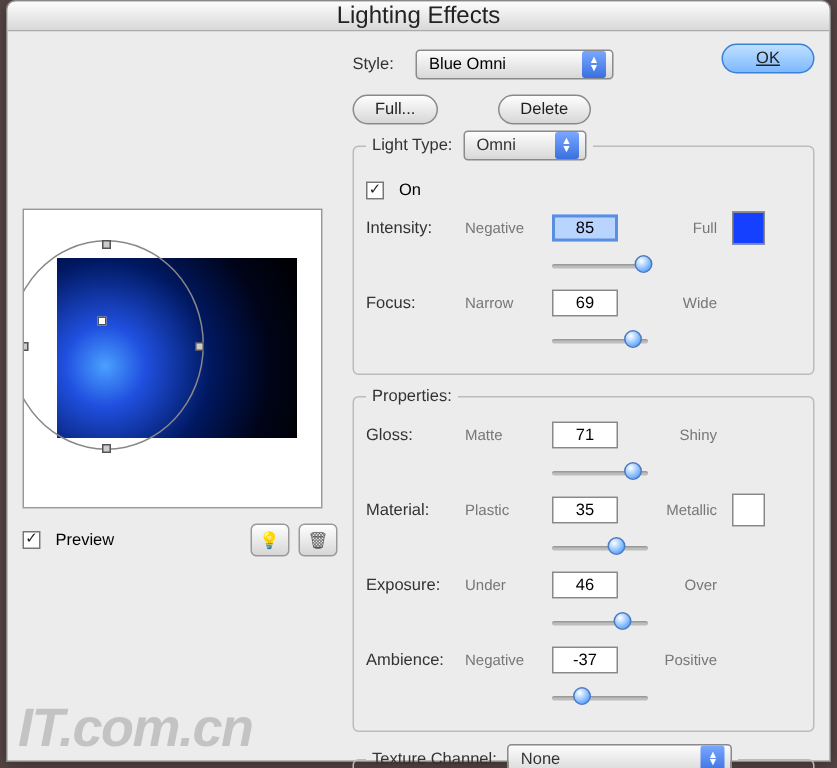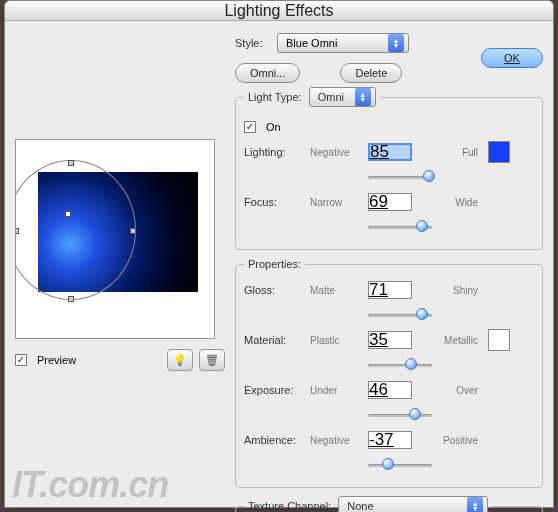--- a/index.html
+++ b/index.html
@@ -17,32 +17,32 @@
 .preview-row { display: flex; align-items: center; gap: 6px; margin-top: 10px; }
 .preview-row .spacer { flex: 1; }
 .iconbtn { width: 26px; height: 22px; background: linear-gradient(#fefefe,#d6d6d6); border: 1px solid #999; border-radius: 4px; display: flex; align-items: center; justify-content: center; color: #555; }
 
 fieldset { border: 1px solid #bbb; border-radius: 4px; margin-bottom: 8px; padding: 6px 12px 8px 8px; }
 legend { padding: 0 4px; color: #333; }
 .row { display: flex; align-items: center; gap: 6px; margin: 3px 0; min-height: 22px; }
 .row .lab { width: 60px; color: #333; }
 .row .ml { width: 52px; color: #777; font-size: 10px; text-align: left; }
 .row .mr { width: 60px; color: #777; font-size: 10px; text-align: right; }
-.row input.num { width: 44px; height: 18px; border: 1px solid #888; background: #fff; text-align: left; font-size: 17px; text-decoration: underline; }
+.row input.num { width: 44px; height: 18px; border: 1px solid #888; background: #fff; text-align: center; font-size: 11px; }
 .row input.num.hl { background: #b8d4ff; border: 2px solid #5a8ee0; }
 .slider { flex: 1; position: relative; height: 16px; }
 .track { position: absolute; left: 0; right: 0; top: 7px; height: 3px; background: #bdbdbd; border-radius: 2px; border-top: 1px solid #999; }
 .thumb { position: absolute; top: 1px; width: 12px; height: 12px; background: radial-gradient(circle at 35% 30%, #fff, #6daeff 70%, #3a7fd8); border: 1px solid #4a7ac0; border-radius: 50%; transform: translateX(-50%); }
 .swatch { width: 22px; height: 22px; border: 1px solid #888; margin-left: 4px; }
 
 .btn { height: 20px; padding: 0 14px; background: linear-gradient(#fefefe,#d7d7d7); border: 1px solid #8a8a8a; border-radius: 10px; font-size: 11px; color: #222; display: inline-flex; align-items: center; justify-content: center; }
 .btn.primary { background: linear-gradient(#bfe0ff,#7fb8ff); border-color: #3a7fd8; text-decoration: underline; }
 .select { height: 20px; background: linear-gradient(#fdfdfd,#d8d8d8); border: 1px solid #8a8a8a; border-radius: 3px; display: inline-flex; align-items: center; padding: 0 4px 0 8px; gap: 6px; }
 .select .cap { background: linear-gradient(#7aa8ff,#3a6fe0); width: 16px; height: 18px; border-radius: 2px; display: flex; flex-direction: column; align-items: center; justify-content: center; color: #fff; font-size: 7px; line-height: 5px; margin-left: auto; }
-.topbar { display: flex; align-items: center; gap: 8px; }
+.topbar { display: flex; align-items: flex-start; gap: 8px; }
 .btns-col { width: 62px; display: flex; flex-direction: column; gap: 6px; }
 .style-col { flex: 1; }
 .checkbox { width: 12px; height: 12px; border: 1px solid #777; background: #fff; display: inline-flex; align-items: center; justify-content: center; margin-right: 4px; color: #222; font-size: 10px; line-height: 10px; }
 .dis { color: #999; }
 .watermark { position: absolute; left: 12px; bottom: 6px; font-size: 36px; font-weight: bold; color: rgba(120,120,120,.35); font-style: italic; letter-spacing: -1px; }
 </style>
 </head>
 <body>
 
 <div class="dialog">
@@ -72,43 +72,43 @@
       <div class="topbar">
         <div class="style-col">
           <div class="row">
             <span class="lab" style="width:36px">Style:</span>
             <div class="select" style="width:132px">
               <span>Blue Omni</span>
               <span class="cap">▲<br>▼</span>
             </div>
           </div>
           <div class="row" style="margin-top:8px;gap:40px">
-            <span class="btn">Omni...</span>
+            <span class="btn">Full...</span>
             <span class="btn">Delete</span>
           </div>
         </div>
         <div class="btns-col">
           <span class="btn primary">OK</span>
         </div>
       </div>
 
       <fieldset>
         <legend>
           <span>Light Type:</span>
-          <span class="select" style="width:67px;margin-left:4px">
+          <span class="select" style="width:82px;margin-left:4px">
             <span>Omni</span>
             <span class="cap">▲<br>▼</span>
           </span>
         </legend>
         <div class="row">
           <span class="checkbox">✓</span>
           <span>On</span>
         </div>
         <div class="row">
-          <span class="lab">Lighting:</span>
+          <span class="lab">Intensity:</span>
           <span class="ml">Negative</span>
           <input class="num hl" value="85" style="">
           <span class="mr">Full</span>
           <div class="swatch" style="background:#1640ff"></div>
         </div>
         <div class="row">
             <span class="lab"></span>
             <span class="ml"></span>
           <div class="slider">
               <div class="track"></div>

